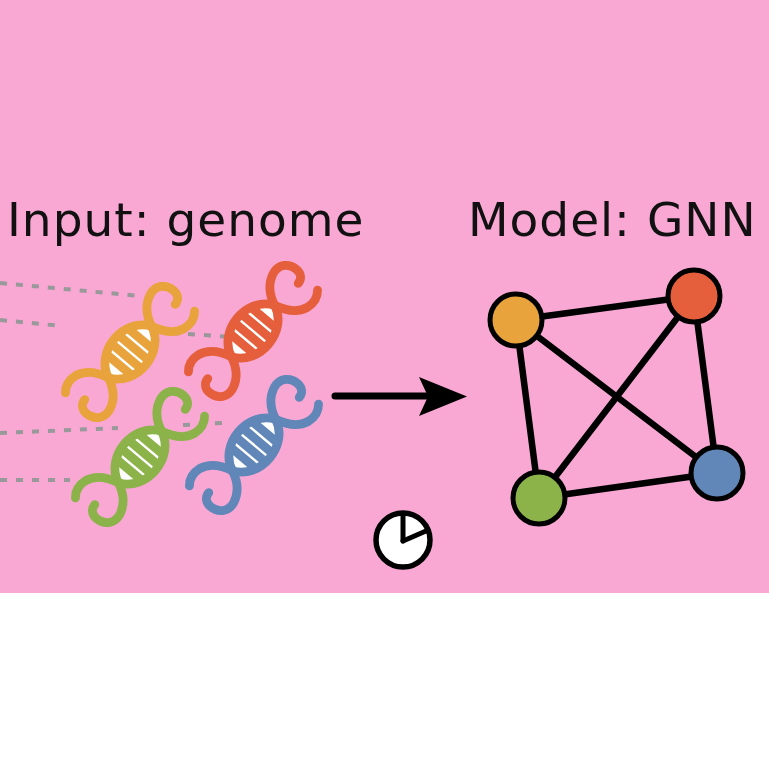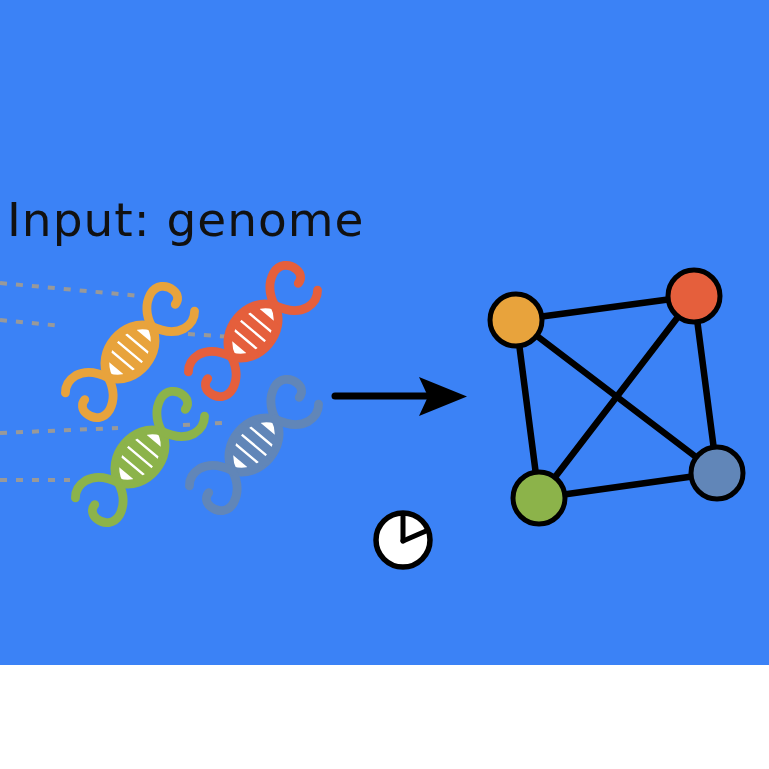--- a/index.html
+++ b/index.html
@@ -1,19 +1,19 @@
 <!DOCTYPE html>
 <html><head>
 <meta charset="utf-8">
 <style>
   html,body{margin:0;padding:0;background:#fff;}
   #canvas{
     position:relative;
-    width:769px;height:665px;
-    background:#3b82f6;
+    width:769px;height:593px;
+    background:#f9a8d4;
     overflow:hidden;
     font-family:"DejaVu Sans", sans-serif;
   }
   .fig-title{
     position:absolute;
     font-size:47px;
     line-height:1;
     letter-spacing:1px;
     color:#111;
     white-space:nowrap;
@@ -22,20 +22,21 @@
   #title-right{left:468px;top:196px;}
   #scene{position:absolute;left:0;top:0;}
 </style>
 </head>
 <body>
 
 <div id="canvas">
 
   <div id="title-left" class="fig-title">Input: genome</div>
 
+  <div id="title-right" class="fig-title">Model: GNN</div>
 
   <svg id="scene" width="769" height="769" viewBox="0 0 769 769">
 
     <defs>
 
       <g id="dna" fill="none" stroke="currentColor" stroke-width="11" stroke-linecap="round" stroke-linejoin="round">
         <path fill="#ffffff" stroke="none" d="M 0,-42 C 34,-28 34,28 0,42 C -34,28 -34,-28 0,-42 Z"></path>
         <path d="M 0,-42 C -34,-28 -34,28 0,42"></path>
         <path d="M 0,-42 C 34,-28 34,28 0,42"></path>
         <line x1="-19" y1="-21" x2="19" y2="-21"></line>

